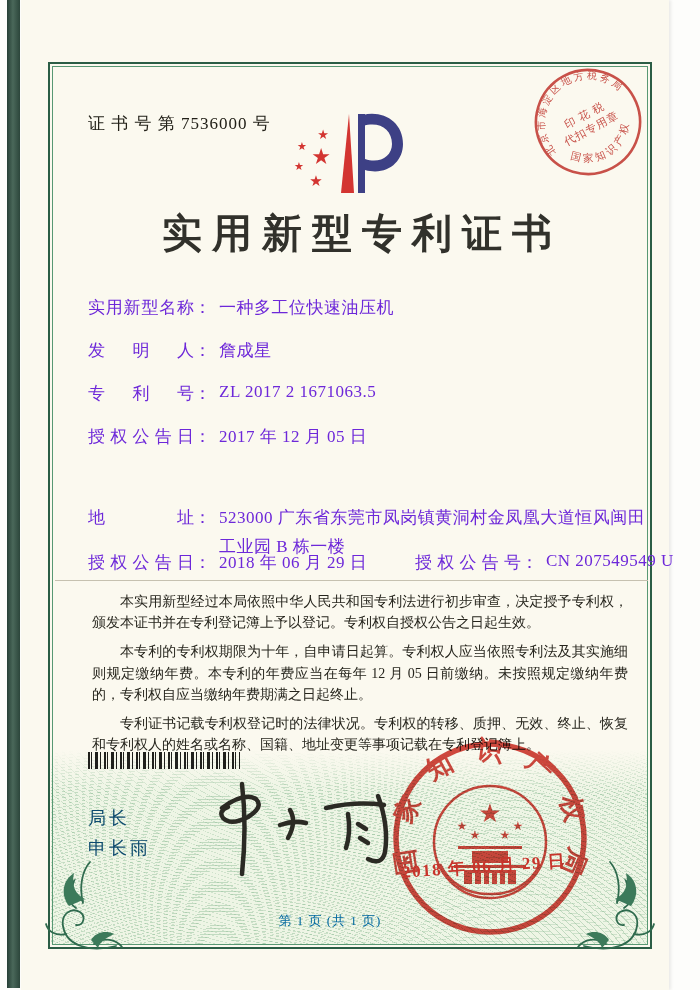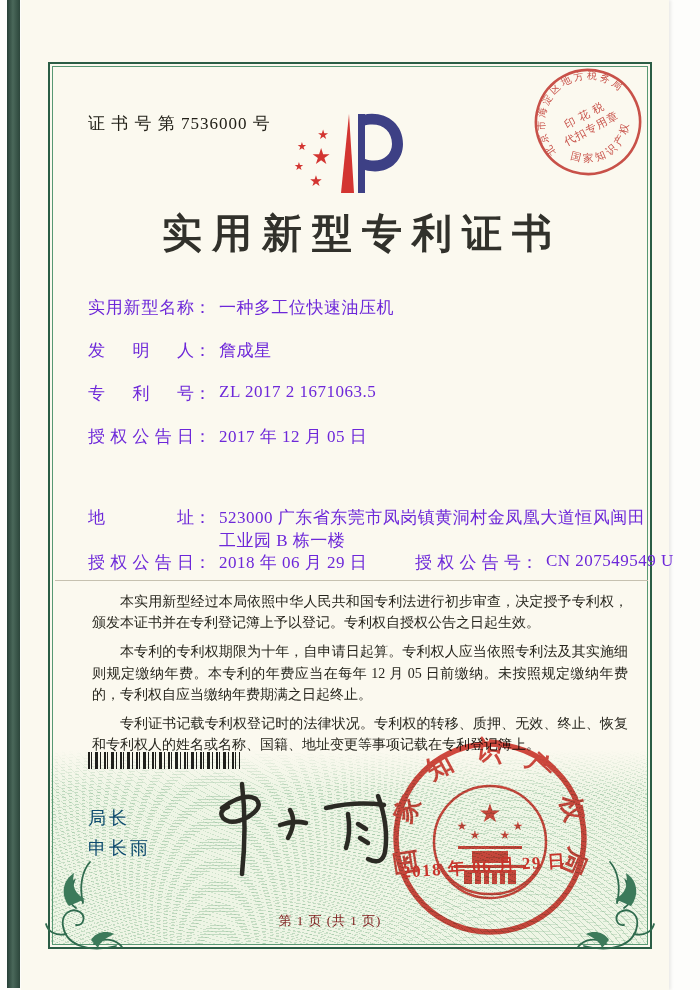--- a/index.html
+++ b/index.html
@@ -30,21 +30,21 @@
 
   .certno{position:absolute;left:88px;top:112px;z-index:4;font-size:17px;color:#222018;letter-spacing:1px;}
   .title{position:absolute;left:50px;top:206px;width:600px;z-index:4;text-align:center;
     font-size:40px;font-weight:600;letter-spacing:10px;color:#31312b;padding-left:12px;}
 
   .frow{position:absolute;left:88px;z-index:4;font-size:17px;color:#6d28d9;white-space:nowrap;}
   .flabel{display:inline-block;width:106px;text-align:justify;text-align-last:justify;vertical-align:top;}
   .fcolon{display:inline-block;margin-right:8px;vertical-align:top;}
   .fvalue{display:inline-block;letter-spacing:.5px;vertical-align:top;}
   .addrlines span{display:block;white-space:nowrap;}
-  .addrlines span + span{}
+  .addrlines span + span{margin-top:6px;}
   .grant2{position:absolute;left:327px;top:0;}
 
   .sep{position:absolute;left:55px;top:580px;width:593px;height:0;z-index:4;border-top:1px solid #c6c1b0;}
 
   .bodytext{position:absolute;left:84px;top:583px;width:552px;z-index:4;
     font-size:14px;line-height:21.2px;color:#26251d;text-align:justify;}
   .bodytext p{margin:8px;text-indent:2em;}
 
   .barcode{position:absolute;left:88px;top:752px;width:152px;height:17px;z-index:4;
     background:repeating-linear-gradient(90deg,
@@ -58,21 +58,21 @@
 
   .signature{position:absolute;left:198px;top:768px;z-index:4;}
 
   .officeseal{position:absolute;left:388px;top:736px;z-index:5;opacity:.92;mix-blend-mode:multiply;}
   .sealdate{position:absolute;left:402px;top:855px;z-index:6;font-size:17px;font-weight:bold;
     color:#c8352c;letter-spacing:1.5px;transform:rotate(-4deg);white-space:nowrap;}
 
   .taxseal{position:absolute;left:518px;top:52px;z-index:5;transform:rotate(-28deg);opacity:.9;mix-blend-mode:multiply;}
 
   .footer{position:absolute;left:0;top:912px;width:660px;z-index:4;text-align:center;
-    font-size:13px;color:#7f1d1d;letter-spacing:1px;}
+    font-size:13px;color:#0369a1;letter-spacing:1px;}
 
   .corner{position:absolute;z-index:3;}
   .corner.left{left:36px;top:856px;}
   .corner.right{left:574px;top:856px;transform:scaleX(-1);}
 
   .logo{position:absolute;left:283px;top:106px;z-index:4;}
 </style>
 </head>
 <body>
 

